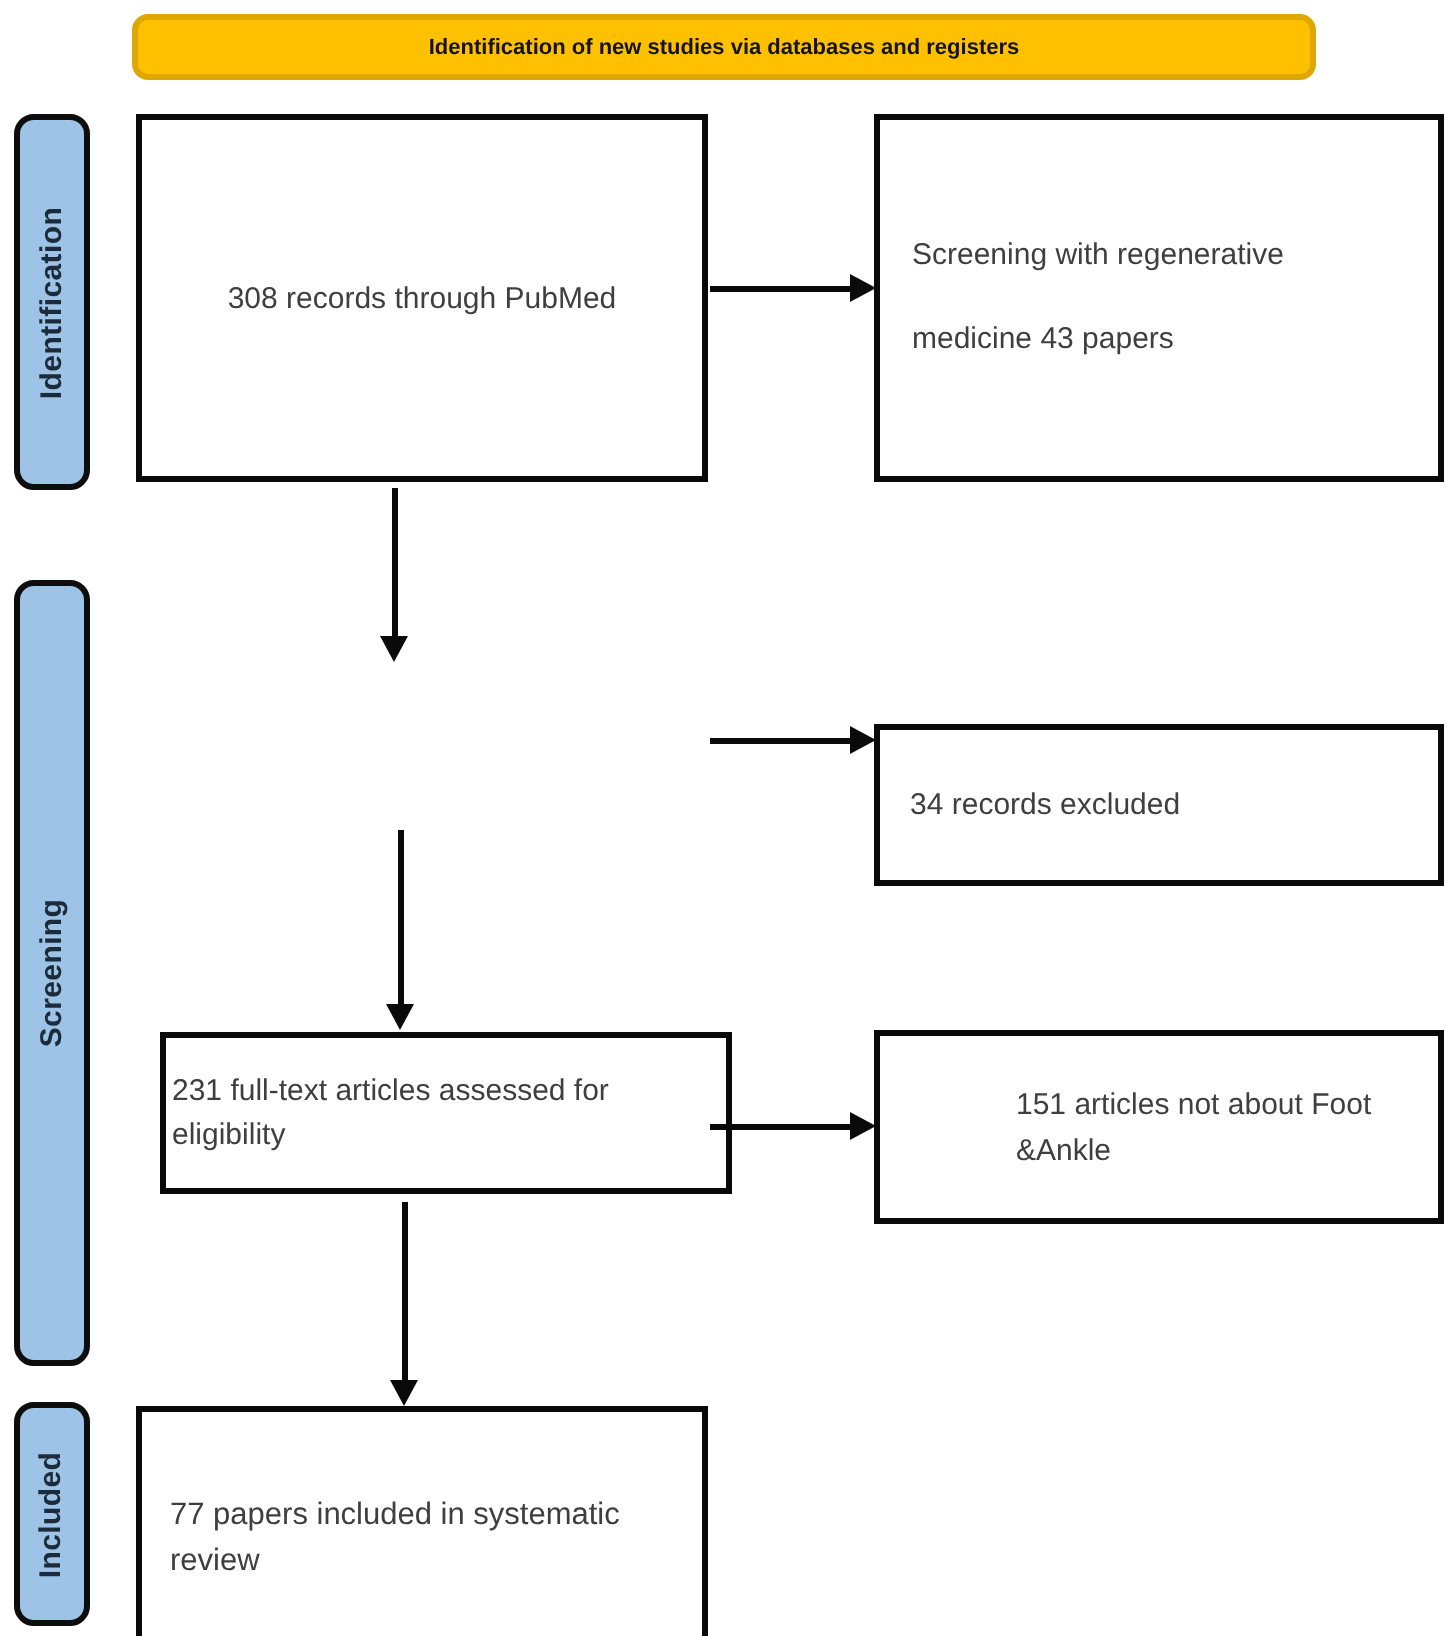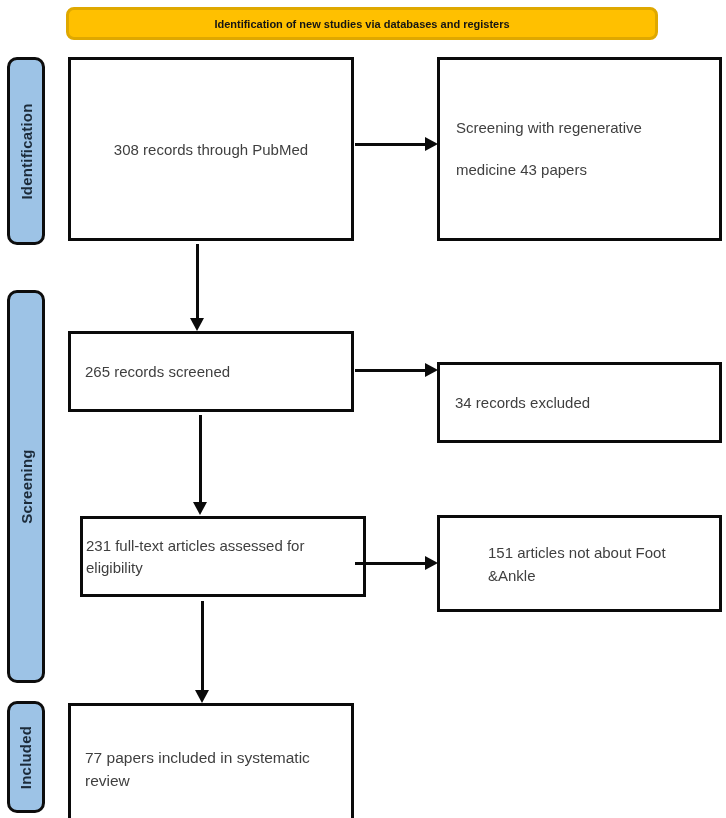--- a/index.html
+++ b/index.html
@@ -57,21 +57,21 @@
     color: var(--text, #3F3F3F);
     font-size: 15px;
     display: flex; flex-direction: column; justify-content: center;
     text-align: left;
   }
   .box-records-identified { left: 68px;  top: 57px;  width: 286px; height: 184px; align-items: center; text-align: center; }
   .box-irrelevant         { left: 437px; top: 57px;  width: 285px; height: 184px; padding-left: 16px; line-height: 42px; }
   .box-screened           { left: 68px;  top: 331px; width: 286px; height: 81px;  padding-left: 14px; }
   .box-excluded           { left: 437px; top: 330px; width: 285px; height: 81px;  padding-left: 15px; margin-top: 32px; }
   .box-fulltext           { left: 80px;  top: 516px; width: 286px; height: 81px;  padding-left: 3px; line-height: 22px; }
-  .box-not-foot-ankle     { left: 437px; top: 515px; width: 285px; height: 97px;  padding-left: 48px; line-height: 23px; }
+  .box-not-foot-ankle     { left: 437px; top: 515px; width: 285px; height: 97px;  padding-left: 68px; line-height: 23px; }
   .box-included-review    { left: 68px;  top: 703px; width: 286px; height: 132px; padding-left: 14px; line-height: 23px; font-size: 15.5px; }
 
   
   .hline { position: absolute; height: 3px; background: var(--arrow, #0a0a0a); }
   .vline { position: absolute; width: 3px;  background: var(--arrow, #0a0a0a); }
   .head-right {
     position: absolute; width: 0; height: 0;
     border-top: 7px solid transparent;
     border-bottom: 7px solid transparent;
     border-left: 13px solid var(--arrow, #0a0a0a);
@@ -103,23 +103,20 @@
   </div>
 
   <div class="box box-records-identified">
     <div>308 records through PubMed</div>
   </div>
   <div class="box box-irrelevant">
     <div>Screening with regenerative</div>
     <div>medicine 43 papers</div>
   </div>
 
-  <div class="box box-screened">
-    <div>265 records screened</div>
-  </div>
   <div class="box box-excluded">
     <div>34 records excluded</div>
   </div>
 
   <div class="box box-fulltext">
     <div>231 full-text articles assessed for</div>
     <div>eligibility</div>
   </div>
   <div class="box box-not-foot-ankle">
     <div>151 articles not about Foot</div>

